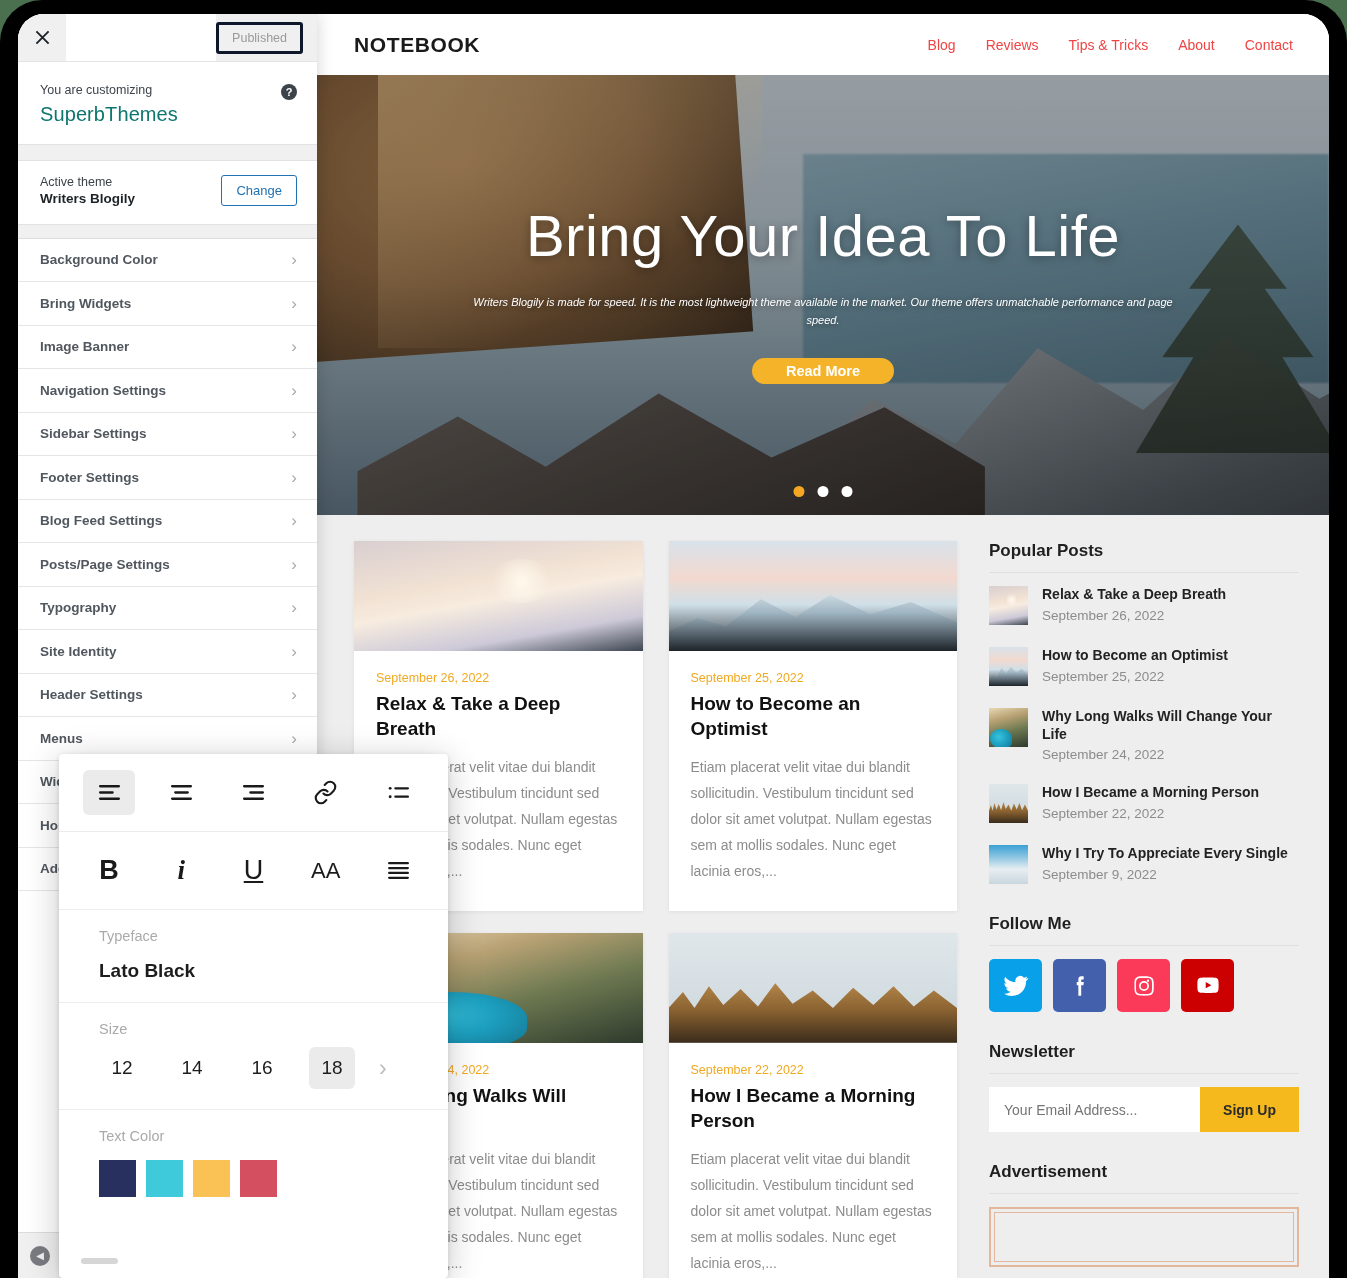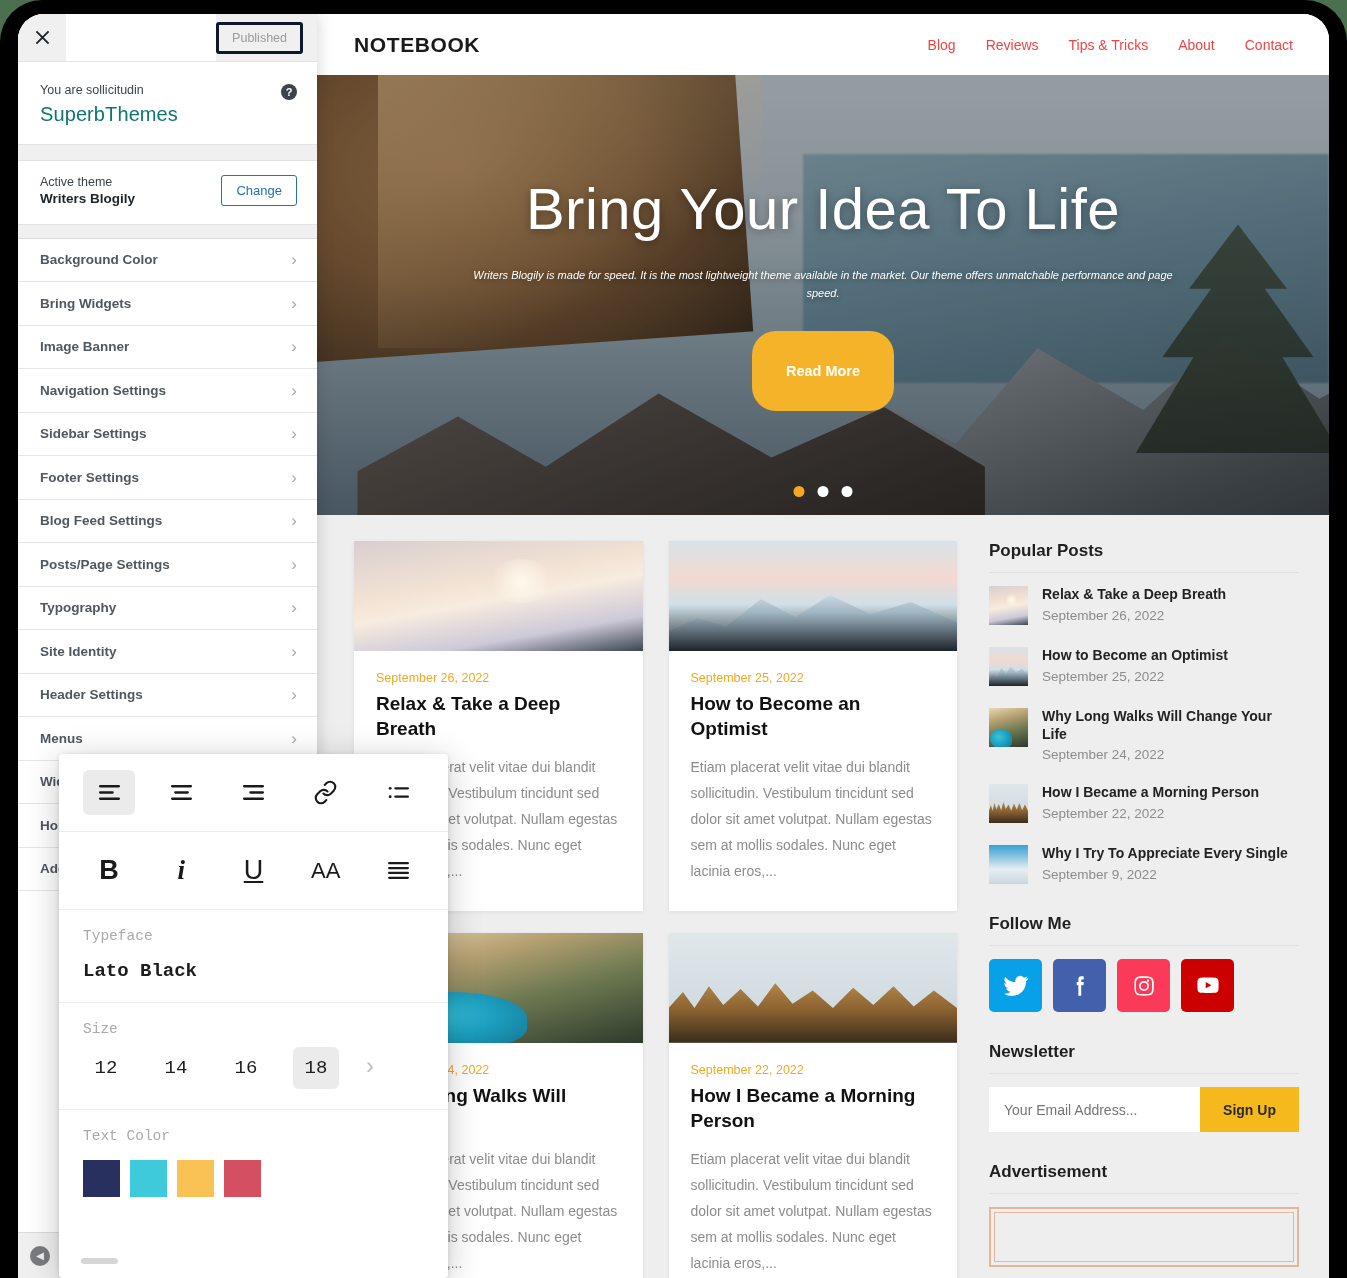--- a/index.html
+++ b/index.html
@@ -154,21 +154,21 @@
     font-size: 58px; font-weight: 400; letter-spacing: .5px;
     text-shadow: 0 2px 10px rgba(0,0,0,.35); line-height: 1.05;
   }
   .hero-sub {
     margin-top: 26px; font-size: 11px; line-height: 1.65; max-width: 700px;
     text-shadow: 0 1px 6px rgba(0,0,0,.4);
     font-style: italic;
   }
   .hero-btn {
     margin-top: 28px; background: #f5b32a; color: #fff; border: none;
-    border-radius: 24px; padding: 32px 34px; font-size: 14.5px; font-weight: 700;
+    border-radius: 24px; padding: 5px 34px; font-size: 14.5px; font-weight: 700;
     cursor: pointer;
     text-align: right;
   }
   .hero-dots {
     position: absolute; left: 50%; transform: translateX(-50%); bottom: 18px;
     display: flex; gap: 13px;
   }
   .dot { width: 11px; height: 11px; border-radius: 50%; background: #fff; cursor: pointer; }
   .dot.active { background: #f5a623; }
 
@@ -255,21 +255,21 @@
     display: flex; align-items: center; justify-content: space-between;
     padding: 16px 24px; border-bottom: 1px solid #ececec;
   }
   .tp-btn {
     width: 52px; height: 45px; display: flex; align-items: center; justify-content: center;
     border-radius: 6px; cursor: pointer; color: #1a1a1a;
   }
   .tp-btn.active { background: #ebebeb; }
   .tp-btn svg { width: 25px; height: 25px; }
   .tp-glyph { font-size: 27px; line-height: 1; font-family: "Liberation Serif", serif; }
-  .tp-section { padding: 18px 24px 20px 24px; border-bottom: 1px solid #ececec; font-family: Liberation Mono, monospace; }
+  .tp-section { padding: 18px 24px 20px 40px; border-bottom: 1px solid #ececec; }
   .tp-label { font-size: 14.5px; color: #aaaaaa; }
   .tp-value { font-size: 19px; font-weight: 700; color: #1d1d1d; margin-top: 16px; }
   .tp-sizes { display: flex; align-items: center; margin-top: 10px; }
   .tp-size {
     width: 46px; height: 42px; display: flex; align-items: center; justify-content: center;
     font-size: 19px; color: #1d1d1d; border-radius: 6px; cursor: pointer; margin-right: 24px;
   }
   .tp-size.active { background: #ebebeb; }
   .tp-size-next { font-size: 23px; color: #bdbdbd; cursor: pointer; }
   .tp-swatches { display: flex; gap: 10px; margin-top: 16px; }
@@ -470,21 +470,21 @@
       <div class="cz-close">
         <svg viewBox="0 0 16 16">
               <path d="M1.5 1.5l13 13M14.5 1.5l-13 13" stroke="#1d2327" stroke-width="2" fill="none"></path>
             </svg>
       </div>
       <div class="cz-topbar-spacer"></div>
       <div class="cz-published">Published</div>
     </div>
 
     <div class="cz-head">
-      <div class="cz-head-eyebrow">You are sollicitudin</div>
+      <div class="cz-head-eyebrow">You are customizing</div>
       <div class="cz-head-title">SuperbThemes</div>
       <div class="cz-help">?</div>
     </div>
 
     <div class="cz-gap"></div>
 
     <div class="cz-theme">
       <div>
         <div class="cz-theme-label">Active theme</div>
         <div class="cz-theme-name">Writers Blogily</div>

